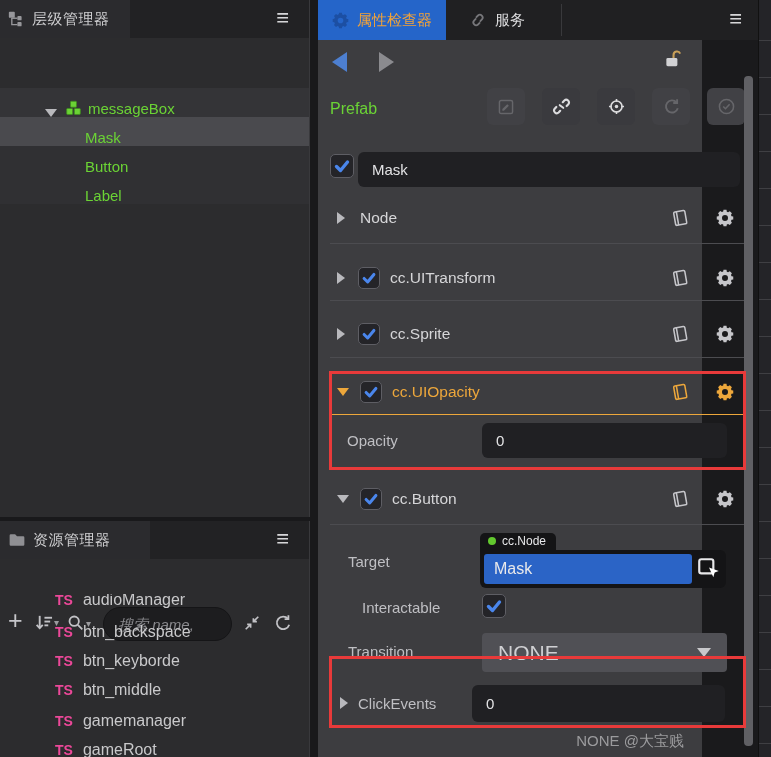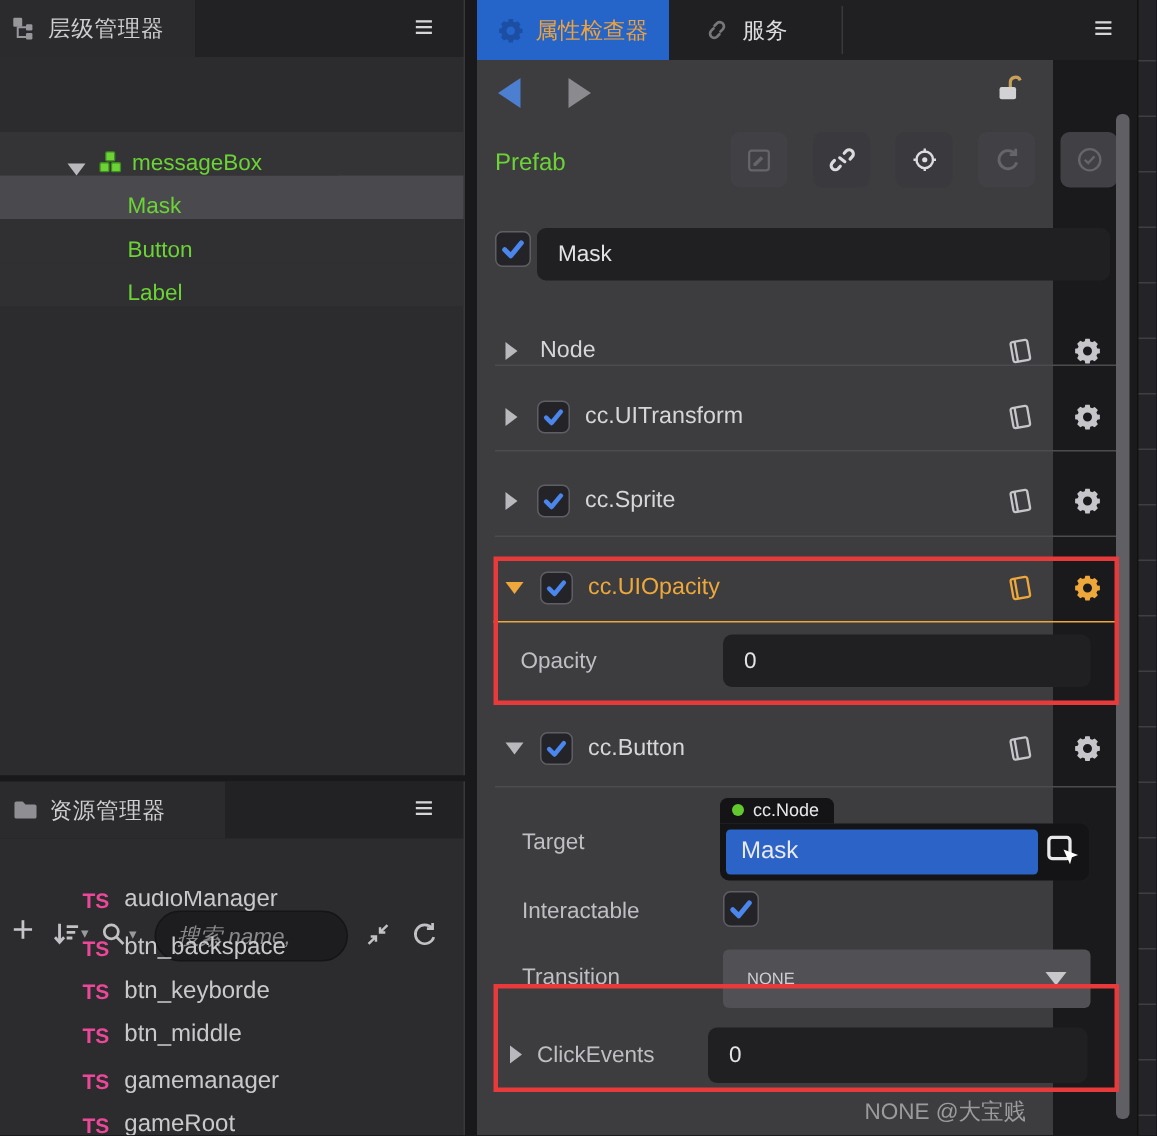--- a/index.html
+++ b/index.html
@@ -73,21 +73,21 @@
   .sec-label { color:#d6d6d8; font-size:15.5px; }
   .sec-spacer { flex:1; }
   .sec-hdr .icon-book, .sec-hdr .icon-gear { color:#c6c6ca; }
   .sec-divider { position:absolute; left:12px; width:416px; height:1px; background:#4c4c50; }
 
   .sec-hdr.orange .sec-label { color:#eda73b; }
   .sec-hdr.orange .icon-book, .sec-hdr.orange .icon-gear { color:#eda73b; }
   .orange-line { position:absolute; left:11px; width:417px; height:1px; background:#eda73b; }
 
   .prop-label { position:absolute; color:#bfbfc3; font-size:15px; }
-  .dropdown { position:absolute; background:#505055; border-radius:4px; display:flex; align-items:center; color:#d0d0d3; font-size:11px; padding:0 16px; }
+  .dropdown { position:absolute; background:#505055; border-radius:4px; display:flex; align-items:center; color:#d0d0d3; font-size:21px; padding:0 16px; }
   .dropdown .dd-arrow { margin-left:auto; width:0;height:0;border-left:7px solid transparent;border-right:7px solid transparent;border-top:9px solid #c8c8cb; }
 
   .node-ref { position:absolute; }
   .node-ref .ref-tab { display:inline-flex; align-items:center; gap:6px; background:#141416; border-radius:5px 5px 0 0; padding:2px 10px 2px 8px; height:17px; }
   .node-ref .ref-tab .dot { width:8px; height:8px; border-radius:50%; background:#62c82e; }
   .node-ref .ref-tab .ref-type { color:#e8e8ea; font-size:12px; }
   .node-ref .ref-body { background:#141416; border-radius:0 6px 6px 6px; height:38px; display:flex; align-items:center; padding:4px; gap:4px; }
   .node-ref .ref-value { flex:1; background:#2b64c6; border-radius:3px; height:30px; display:flex; align-items:center; padding:0 10px; color:#e9e9eb; font-size:16px; }
   .red-rect { position:absolute; border:3px solid #e83a3a; pointer-events:none; z-index:50; }
 
@@ -318,21 +318,21 @@
       </div>
     </div>
 
     <div class="abs cb" style="left:12px;top:154px;width:24px;height:24px;">
       <svg width="18" height="18" viewBox="0 0 18 18" fill="none" stroke="#4a86ec" stroke-width="3.4" stroke-linecap="round" stroke-linejoin="round">
           <path d="M3.5 9.5l4 4 7-8.5"></path>
         </svg>
     </div>
     <input class="name-input abs" style="left: 40px; top: 152px; width: 382px; height: 35px;" value="Mask">
 
-    <div class="sec-hdr" style="top:215px;">
+    <div class="sec-hdr" style="top:199px;">
       <span class="tri-right"></span>
       <span class="sec-label" style="margin-left:5px;">Node</span>
       <span class="sec-spacer"></span>
       <span class="icon-book">
         <svg width="18" height="18" viewBox="0 0 20 20" fill="none" stroke="currentColor" stroke-width="1.7" transform="rotate(-10)">
             <rect x="4" y="2.5" width="12.5" height="15" rx="1.5"></rect>
             <path d="M7.2 2.5v15"></path>
           </svg>
       </span>
       <span class="icon-gear" style="margin-left:17px;">
@@ -448,21 +448,21 @@
         <div class="ref-value">Mask</div>
         <span>
           <svg width="26" height="26" viewBox="0 0 24 24">
               <rect x="3" y="3" width="13" height="13" rx="2" fill="none" stroke="#e8e8ea" stroke-width="2"></rect>
               <path d="M12 10.5l9 3.4-3.8 1.3L16 19.5z" fill="#fff"></path>
             </svg>
         </span>
       </div>
     </div>
 
-    <div class="prop-label" style="left:30px;top:599px;">Interactable</div>
+    <div class="prop-label" style="left:44px;top:599px;">Interactable</div>
     <div class="abs cb" style="left:164px;top:594px;width:24px;height:24px;">
       <svg width="18" height="18" viewBox="0 0 18 18" fill="none" stroke="#4a86ec" stroke-width="3.4" stroke-linecap="round" stroke-linejoin="round">
           <path d="M3.5 9.5l4 4 7-8.5"></path>
         </svg>
     </div>
 
     <div class="prop-label" style="left:30px;top:643px;">Transition</div>
     <div class="dropdown" style="left:164px;top:633px;width:245px;height:39px;">
       <span>NONE</span>
       <span class="dd-arrow"></span>

